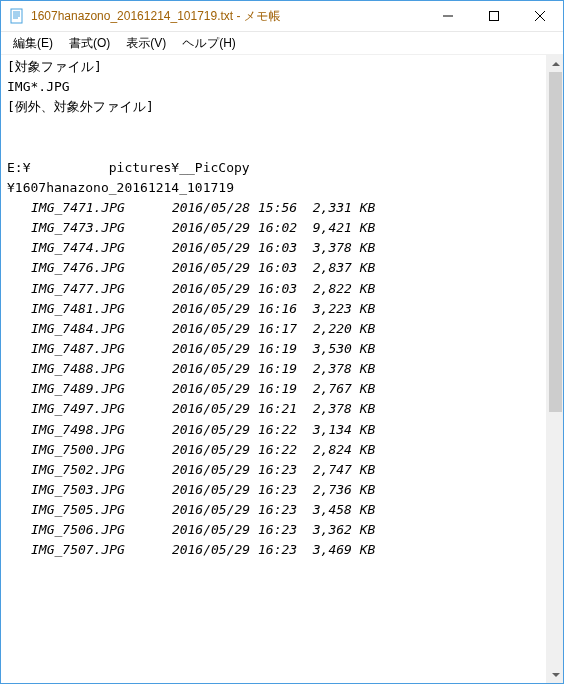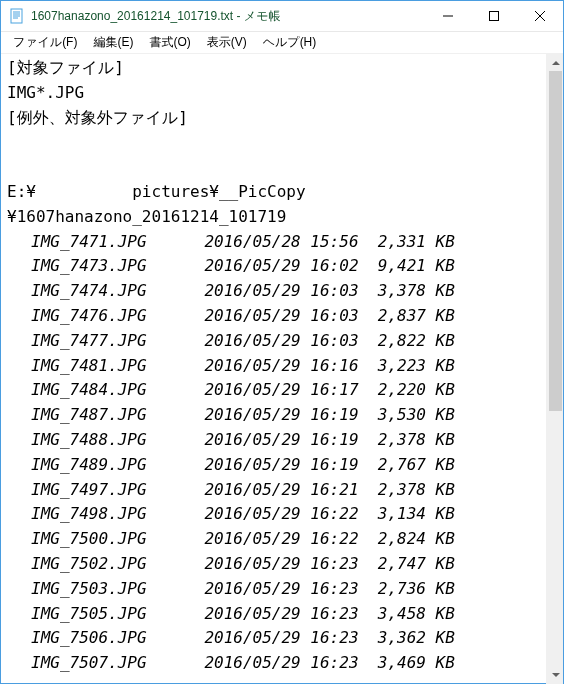--- a/index.html
+++ b/index.html
@@ -26,21 +26,21 @@
     padding-left: 8px;
     border-bottom: 1px solid #e8e8e8;
   }
   .titlebar-icon {
     width: 16px; height: 16px;
     margin-right: 6px;
     display: inline-flex;
   }
   .titlebar-title {
     font-size: 12px;
-    color: #14532d;
+    color: #a16207;
     flex: 0 0 auto;
   }
   .titlebar-spacer { flex: 1; }
   .titlebar-btn {
     width: 46px; height: 30px;
     display: flex; align-items: center; justify-content: center;
     font-size: 10px;
     color: #000;
   }
   .menubar {
@@ -58,21 +58,21 @@
   .content-wrap {
     flex:1;
     display:flex;
     position:relative;
     border-top:1px solid #f0f0f0;
   }
   .content {
     flex:1;
     padding: 2px 6px 8px 6px;
     font-family: "MS Gothic","Consolas",monospace;
-    font-size: 16px;
+    font-size: 13px;
     line-height: 1.55;
     color:#000;
     white-space: pre;
     overflow: hidden;
   }
   .scrollbar {
     width: 17px;
     background:#f0f0f0;
     position:relative;
     border-left:1px solid #f0f0f0;
@@ -120,21 +120,20 @@
     </div>
     <div class="titlebar-btn close">
       <svg width="10" height="10" viewBox="0 0 10 10">
           <line x1="0" y1="0" x2="10" y2="10" stroke="#000" stroke-width="1"></line>
           <line x1="10" y1="0" x2="0" y2="10" stroke="#000" stroke-width="1"></line>
         </svg>
     </div>
   </div>
 
   <div class="menubar">
-    <span class="menu-item">ファイル(F)</span>
     <span class="menu-item">編集(E)</span>
     <span class="menu-item">書式(O)</span>
     <span class="menu-item">表示(V)</span>
     <span class="menu-item">ヘルプ(H)</span>
   </div>
 
   <div class="content-wrap">
     <div class="content" id="text-content"><span class="row">[対象ファイル]</span><span class="row">IMG*.JPG</span><span class="row">[例外、対象外ファイル]</span><span class="row"> </span><span class="row"> </span><span class="row">E:¥          pictures¥__PicCopy</span><span class="row">¥1607hanazono_20161214_101719</span><span class="row indent">IMG_7471.JPG      2016/05/28 15:56  2,331 KB</span><span class="row indent">IMG_7473.JPG      2016/05/29 16:02  9,421 KB</span><span class="row indent">IMG_7474.JPG      2016/05/29 16:03  3,378 KB</span><span class="row indent">IMG_7476.JPG      2016/05/29 16:03  2,837 KB</span><span class="row indent">IMG_7477.JPG      2016/05/29 16:03  2,822 KB</span><span class="row indent">IMG_7481.JPG      2016/05/29 16:16  3,223 KB</span><span class="row indent">IMG_7484.JPG      2016/05/29 16:17  2,220 KB</span><span class="row indent">IMG_7487.JPG      2016/05/29 16:19  3,530 KB</span><span class="row indent">IMG_7488.JPG      2016/05/29 16:19  2,378 KB</span><span class="row indent">IMG_7489.JPG      2016/05/29 16:19  2,767 KB</span><span class="row indent">IMG_7497.JPG      2016/05/29 16:21  2,378 KB</span><span class="row indent">IMG_7498.JPG      2016/05/29 16:22  3,134 KB</span><span class="row indent">IMG_7500.JPG      2016/05/29 16:22  2,824 KB</span><span class="row indent">IMG_7502.JPG      2016/05/29 16:23  2,747 KB</span><span class="row indent">IMG_7503.JPG      2016/05/29 16:23  2,736 KB</span><span class="row indent">IMG_7505.JPG      2016/05/29 16:23  3,458 KB</span><span class="row indent">IMG_7506.JPG      2016/05/29 16:23  3,362 KB</span><span class="row indent">IMG_7507.JPG      2016/05/29 16:23  3,469 KB</span></div>
     <div class="scrollbar">
       <div class="scroll-arrow">

